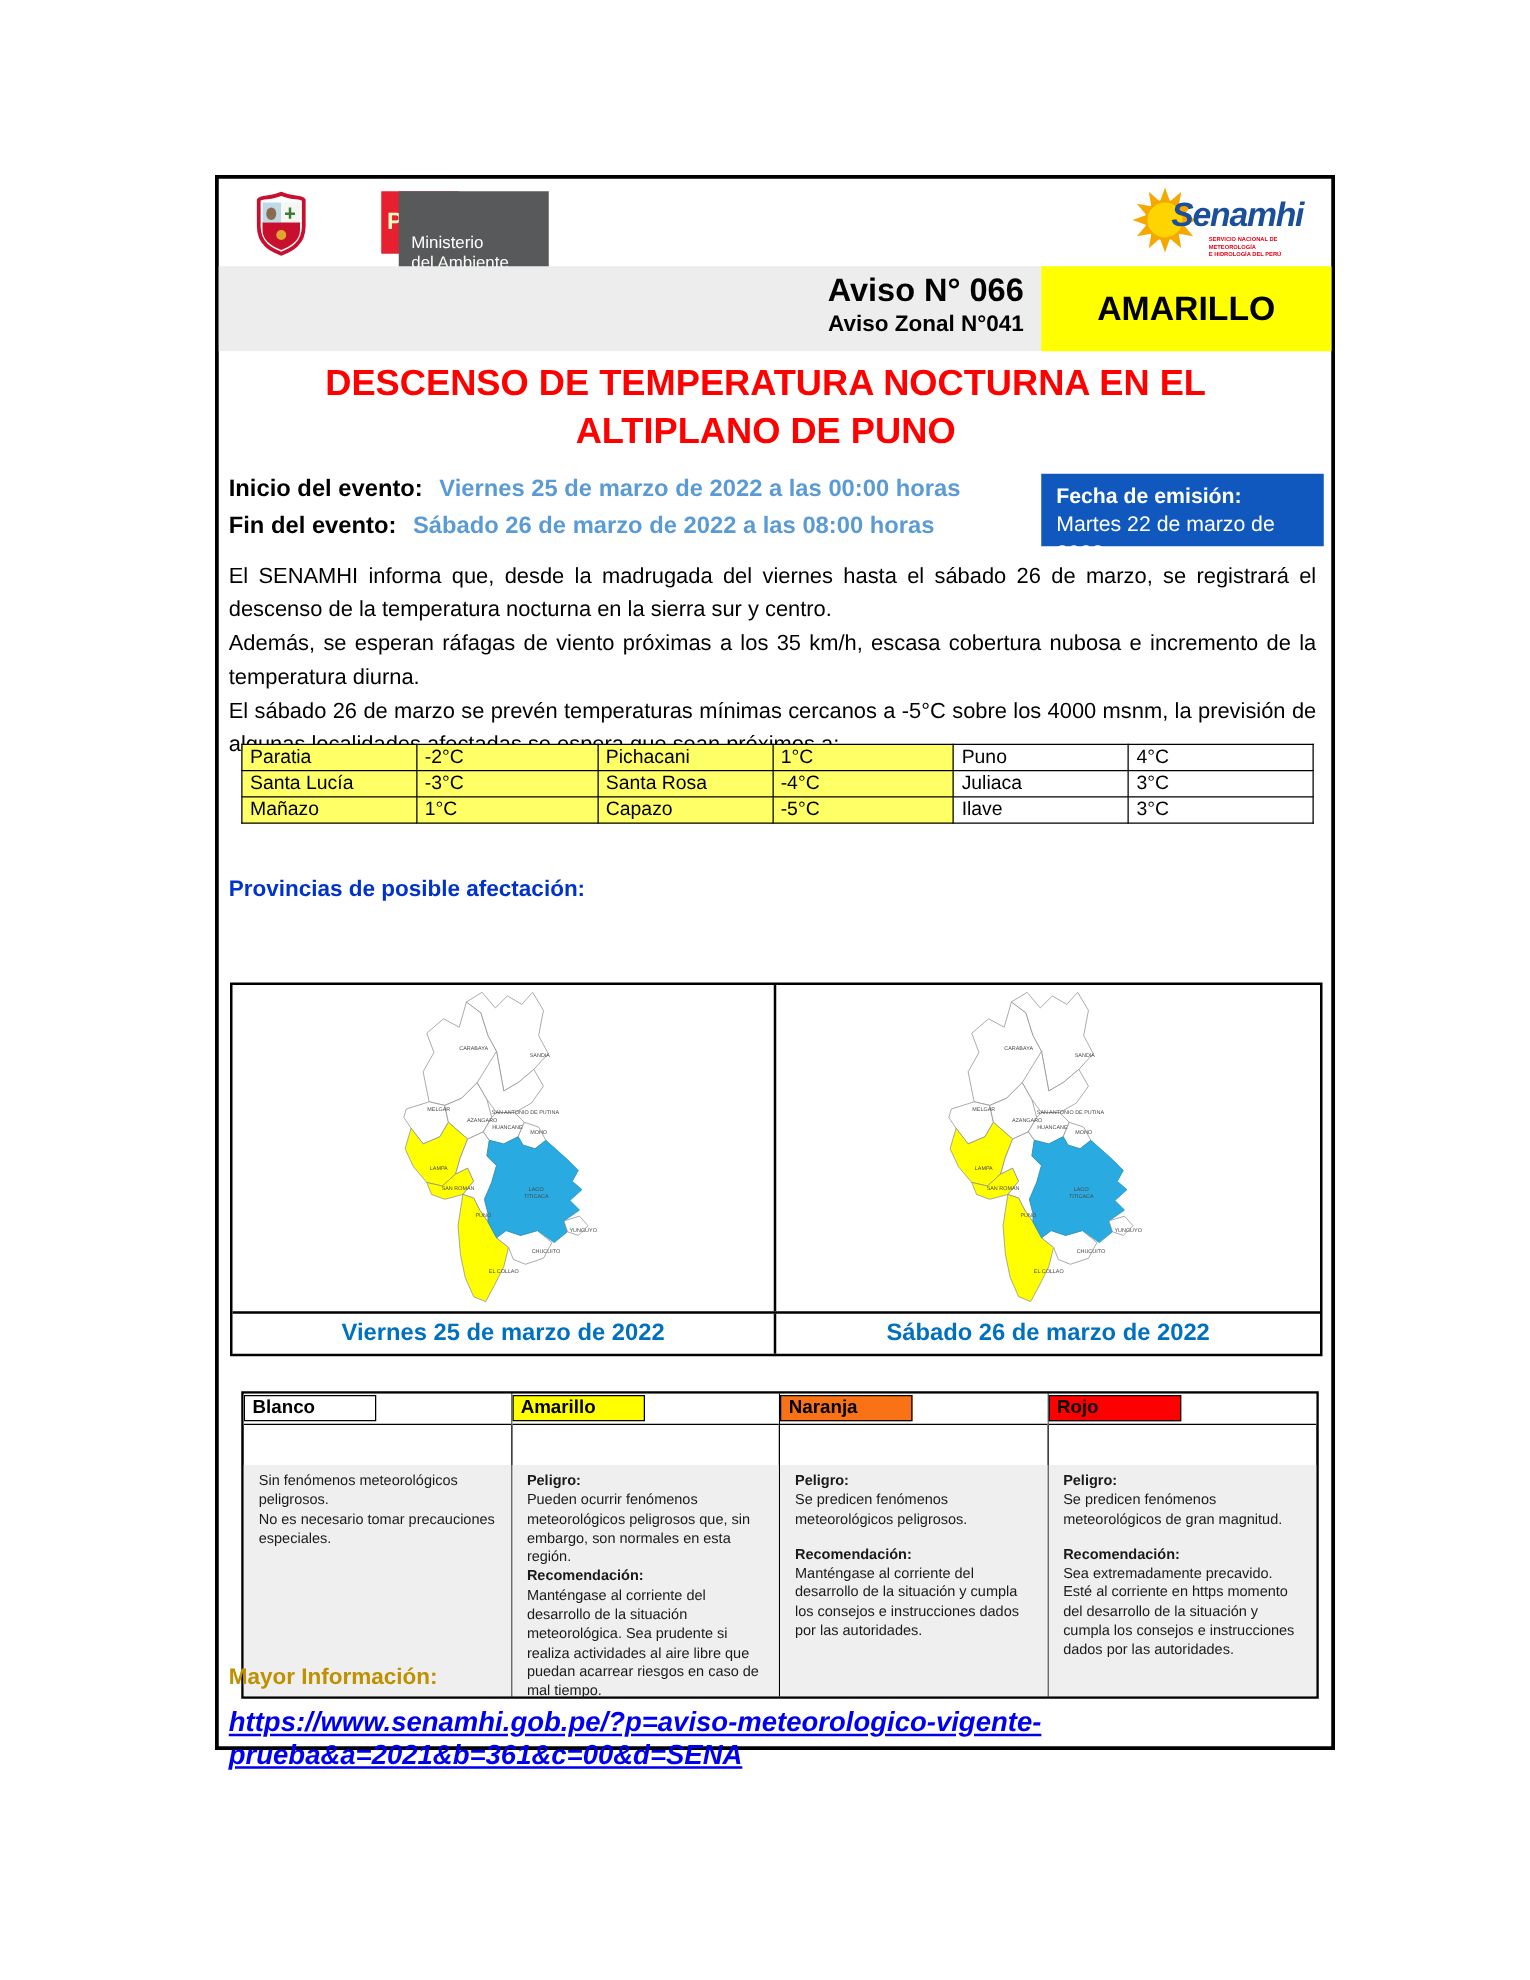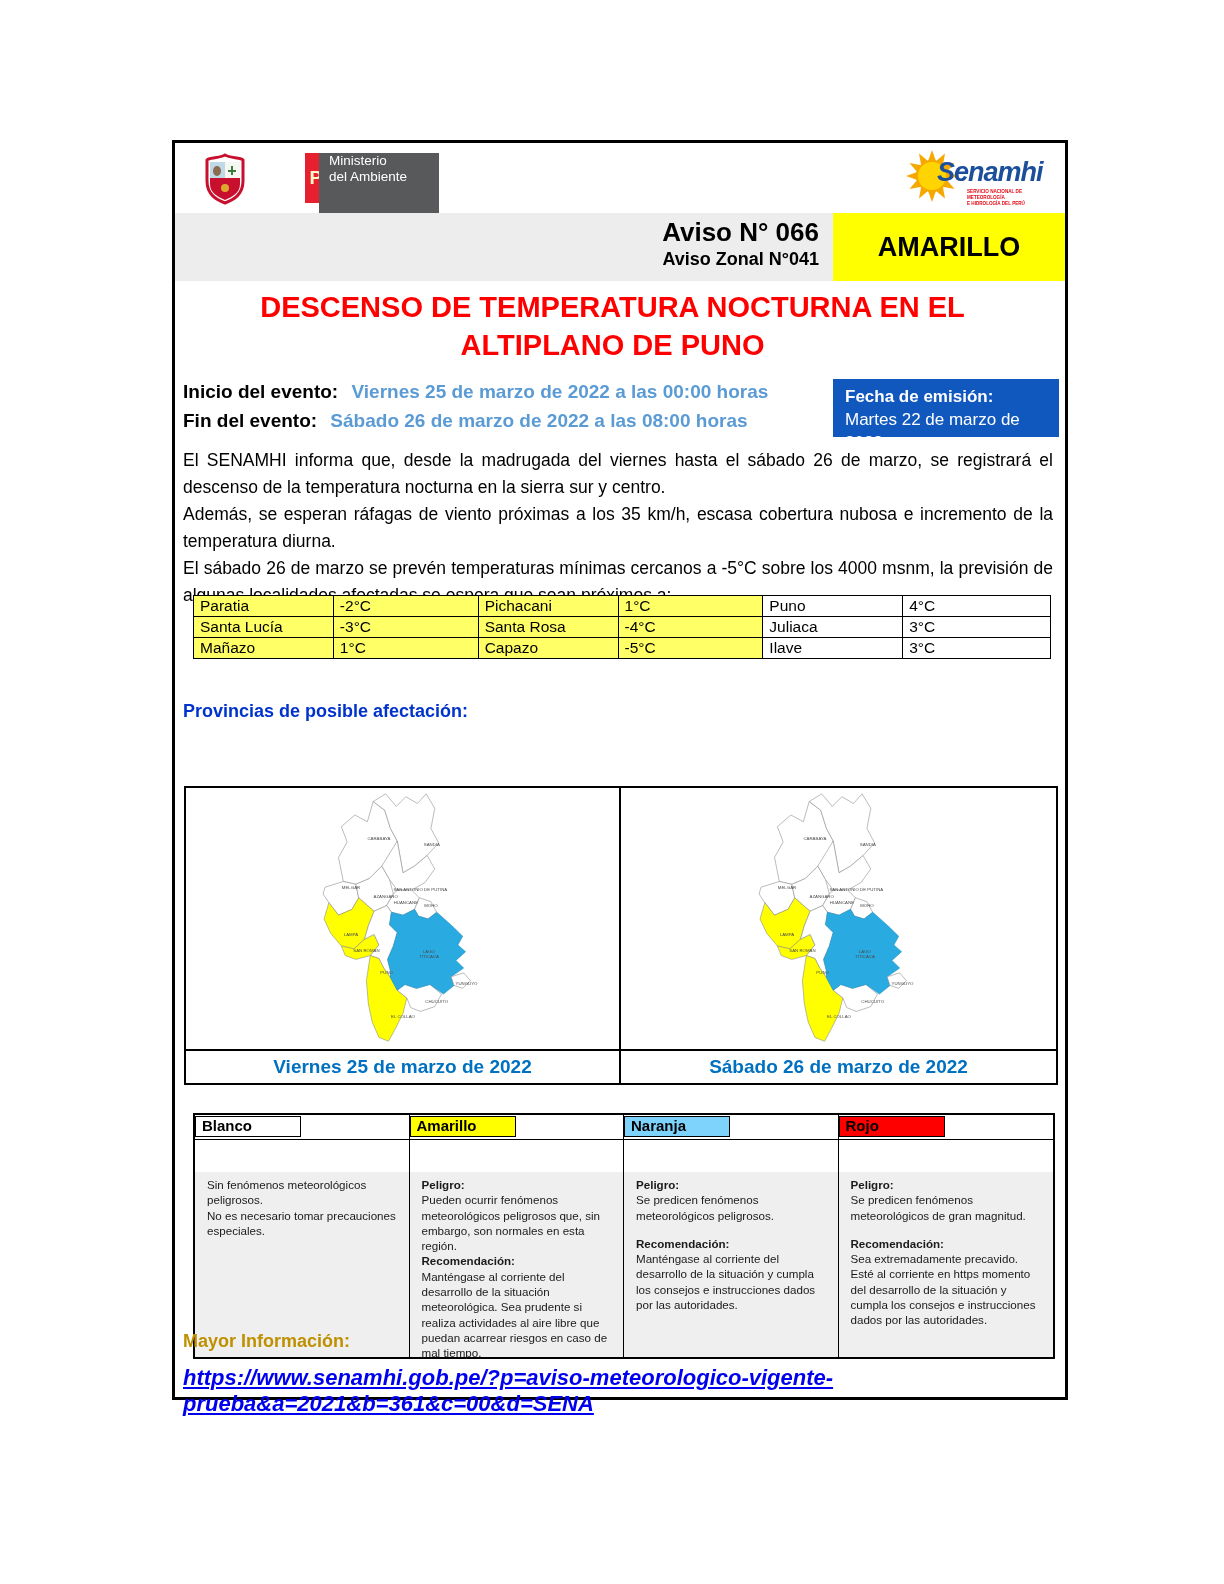--- a/index.html
+++ b/index.html
@@ -4,21 +4,21 @@
 <style>
   html,body{margin:0;padding:0;background:#ffffff;font-family:"Liberation Sans",sans-serif;}
   .page{position:relative;width:1224px;height:1584px;background:#ffffff;overflow:hidden;}
   .sheet{position:absolute;left:172px;top:140px;width:896px;height:1260px;border:3px solid #000;background:#fff;box-sizing:border-box;}
 
   
   .coat{position:absolute;left:24px;top:8px;width:52px;height:54px;}
   .peru-box{position:absolute;left:82px;top:10px;width:62px;height:50px;background:#E6202E;color:#fef9c3;
             display:flex;align-items:center;justify-content:center;font-weight:bold;font-size:19px;margin-left:48px;}
   .ministry-box{position:absolute;left:144px;top:10px;width:120px;height:65px;background:#58595B;color:#fff;
-            display:flex;flex-direction:column;justify-content:flex-start;padding-left:10px;box-sizing:border-box;
+            display:flex;flex-direction:column;justify-content:flex-end;padding-left:10px;box-sizing:border-box;
             font-size:13.5px;line-height:1.2;}
   .senamhi{position:absolute;left:728px;top:4px;width:156px;height:62px;}
   .senamhi-text{position:absolute;left:34px;top:10px;color:#1B4F9C;font-weight:bold;font-style:italic;font-size:27px;letter-spacing:-1px;}
   .senamhi-sub{position:absolute;left:64px;top:42px;color:#E30613;font-size:4.6px;font-weight:bold;line-height:1.35;}
 
   
   .gray-bar{position:absolute;left:0;top:70px;width:100%;height:68px;background:#EDEDED;}
   .aviso-text{position:absolute;right:246px;top:3px;text-align:right;color:#000;}
   .aviso-n{font-size:26px;font-weight:bold;line-height:1.25;}
   .aviso-z{font-size:18px;font-weight:bold;}
@@ -280,21 +280,21 @@
           <div class="legend-col">
             <div class="legend-head"><span class="legend-chip" style="background: rgb(255, 255, 0);">Amarillo</span></div>
             <div class="legend-body">
               <div class="lb">Peligro:</div>
               <div>Pueden ocurrir fenómenos meteorológicos peligrosos que, sin embargo, son normales en esta región.</div>
               <div class="lb">Recomendación:</div>
               <div>Manténgase al corriente del desarrollo de la situación meteorológica. Sea prudente si realiza actividades al aire libre que puedan acarrear riesgos en caso de mal tiempo.</div>
             </div>
           </div>
           <div class="legend-col">
-            <div class="legend-head"><span class="legend-chip" style="background: #7dd3fc;">Naranja</span></div>
+            <div class="legend-head"><span class="legend-chip" style="background: #f97316;">Naranja</span></div>
             <div class="legend-body">
               <div class="lb">Peligro:</div>
               <div>Se predicen fenómenos meteorológicos peligrosos.</div>
               <div class="lgap"></div>
               <div class="lb">Recomendación:</div>
               <div>Manténgase al corriente del desarrollo de la situación y cumpla los consejos e instrucciones dados por las autoridades.</div>
             </div>
           </div>
           <div class="legend-col">
             <div class="legend-head"><span class="legend-chip" style="background: rgb(255, 0, 0);">Rojo</span></div>

